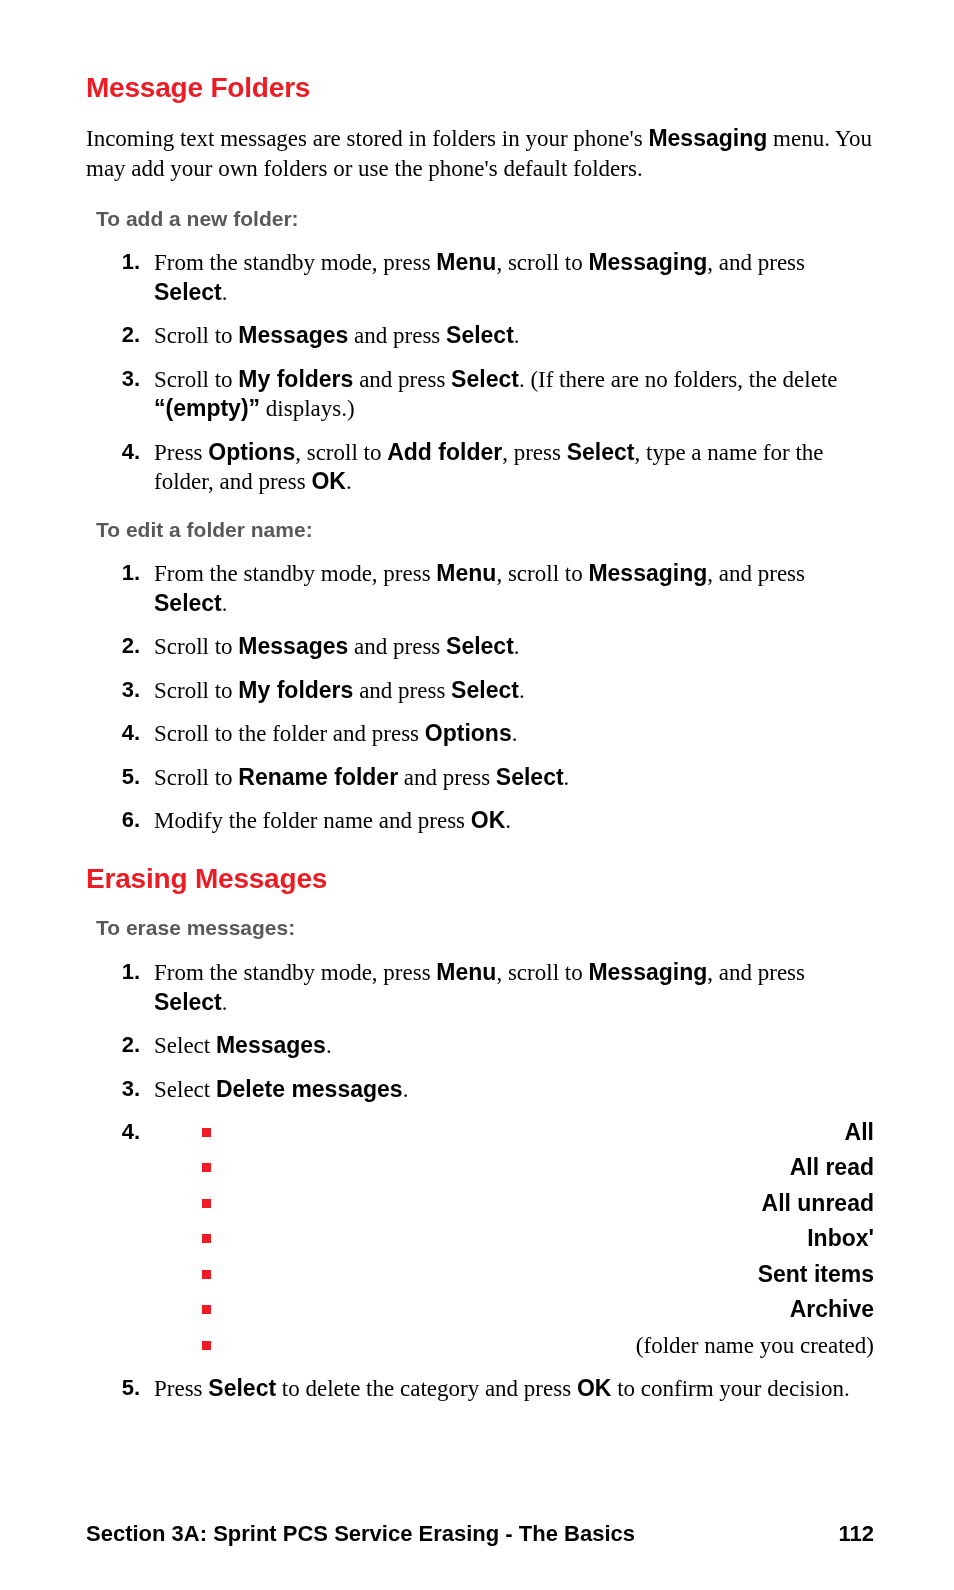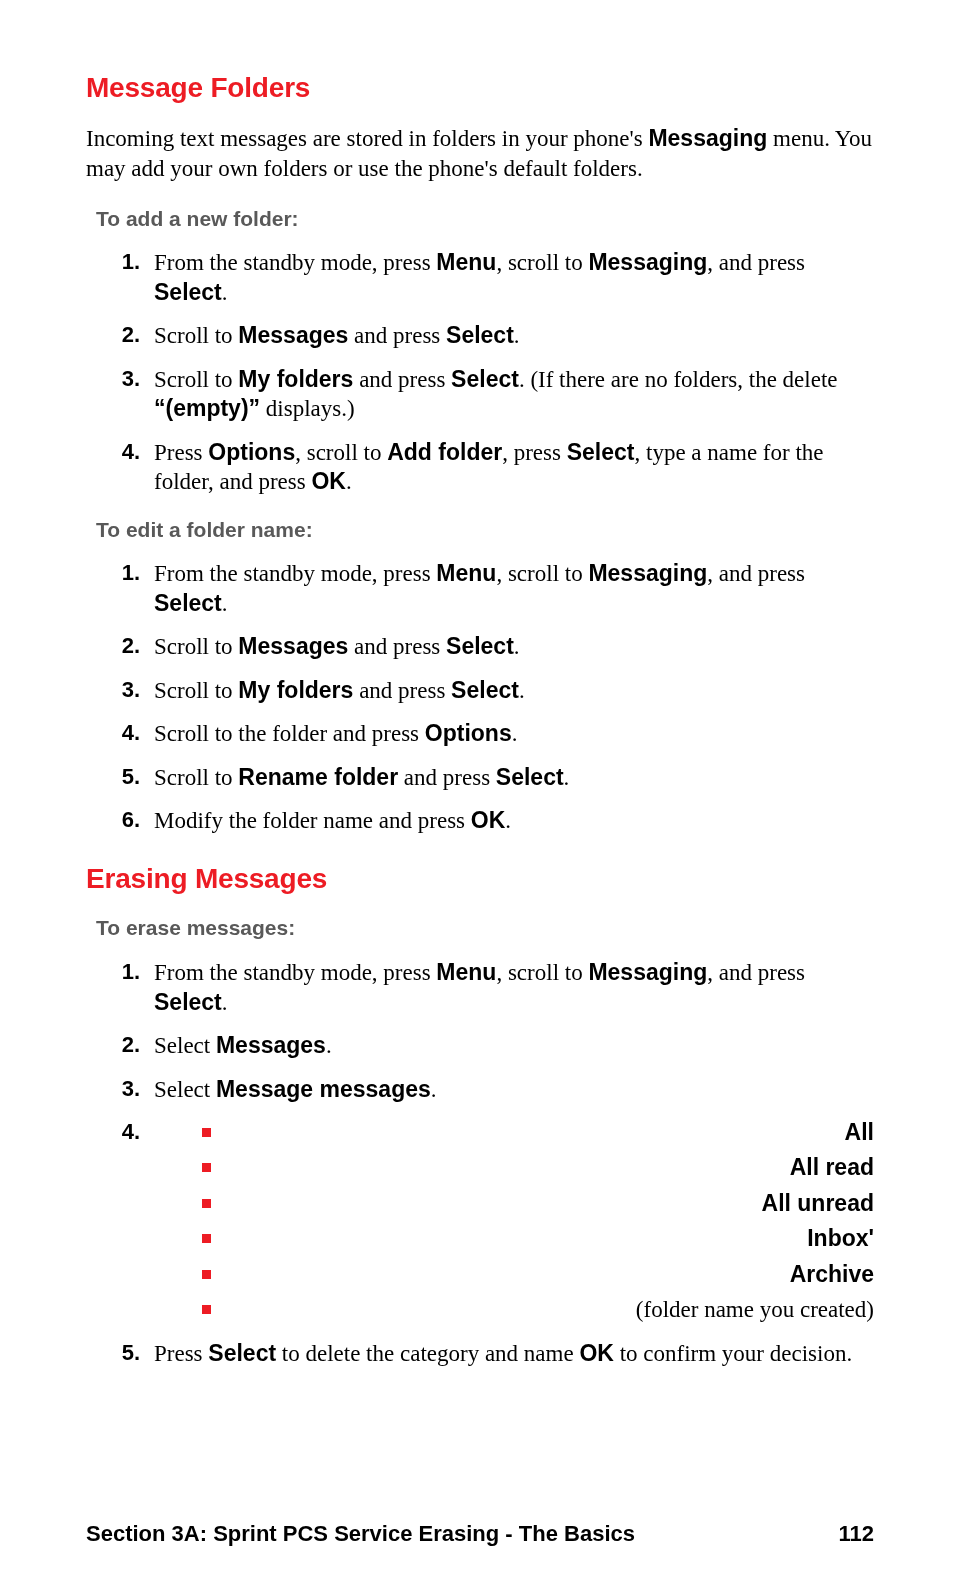--- a/index.html
+++ b/index.html
@@ -156,35 +156,36 @@
   <li>
     <span class="num">1.</span>
     <span>From the standby mode, press </span><span class="b">Menu</span><span>, scroll to </span><span class="b">Messaging</span><span>, and press </span><span class="b">Select</span><span>.</span>
   </li>
   <li>
     <span class="num">2.</span>
     <span>Select </span><span class="b">Messages</span><span>.</span>
   </li>
   <li>
     <span class="num">3.</span>
-    <span>Select </span><span class="b">Message messages</span><span>.</span>
+    <span>Select </span><span class="b">Delete messages</span><span>.</span>
   </li>
   <li>
     <span class="num">4.</span>
     <ul class="bullets">
       <li><span class="bb">All</span></li>
       <li><span class="bb">All read</span></li>
       <li><span class="bb">All unread</span></li>
       <li><span class="bb">Inbox'</span></li>
+      <li><span class="bb">Sent items</span></li>
       <li><span class="bb">Archive</span></li>
       <li><span>(folder name you created)</span></li>
     </ul>
   </li>
   <li>
     <span class="num">5.</span>
-    <span>Press </span><span class="b">Select</span><span> to delete the category and name </span><span class="b">OK</span><span> to confirm your decision.</span>
+    <span>Press </span><span class="b">Select</span><span> to delete the category and press </span><span class="b">OK</span><span> to confirm your decision.</span>
   </li>
 </ol>
 
 <div class="footer">
   <span>Section 3A: Sprint PCS Service Erasing - The Basics</span>
   <span>112</span>
 </div>
 
 </body></html>

